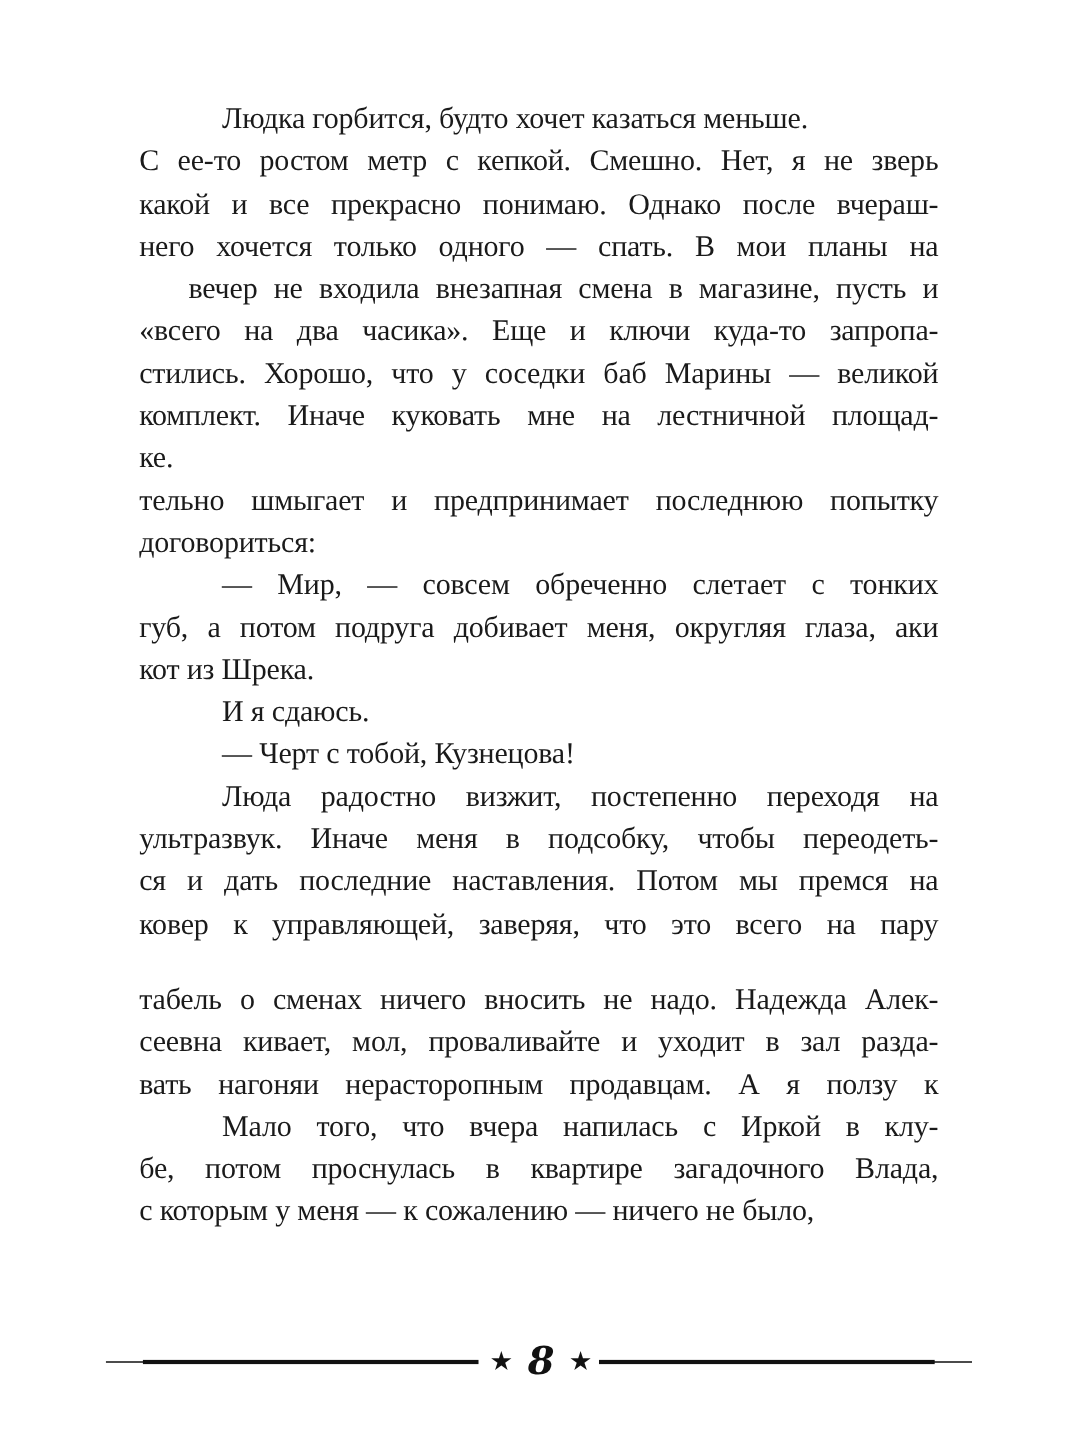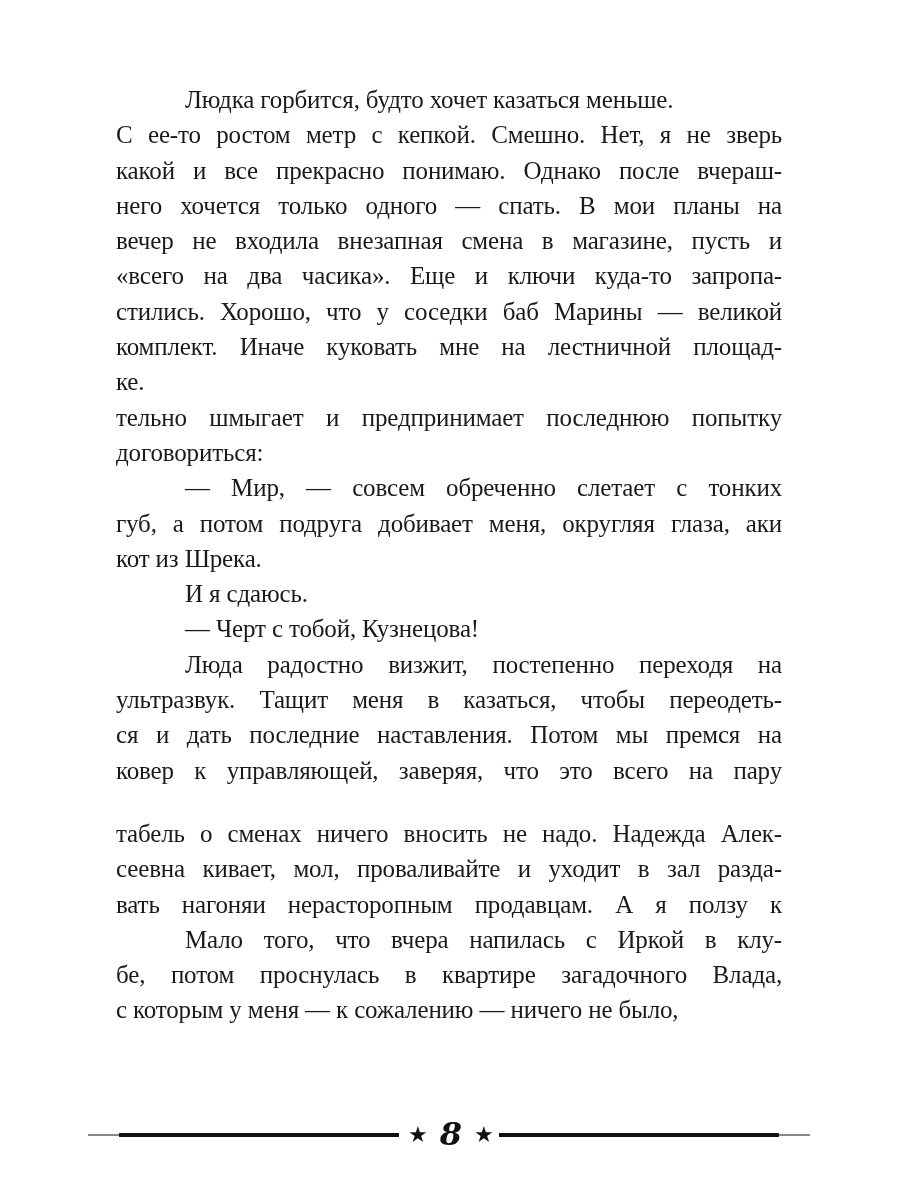--- a/index.html
+++ b/index.html
@@ -93,34 +93,34 @@
   </style>
 </head>
 <body>
 
 <div class="page">
   <div class="text-block" id="text-block">
       <div class="line indent last">Людка горбится, будто хочет казаться меньше.</div>
       <div class="line" style="white-space: normal;">С ее-то ростом метр с кепкой. Смешно. Нет, я не зверь</div>
       <div class="line" style="white-space: normal;">какой и все прекрасно понимаю. Однако после вчераш-</div>
       <div class="line" style="white-space: normal;">него хочется только одного — спать. В мои планы на</div>
-      <div class="line" style="white-space: normal;">вечер не входила внезапная смена в магазине, пусть и</div>
+      <div class="line" style="white-space: normal; margin-left: 41px;">вечер не входила внезапная смена в магазине, пусть и</div>
       <div class="line" style="white-space: normal;">«всего на два часика». Еще и ключи куда-то запропа-</div>
       <div class="line" style="white-space: normal;">стились. Хорошо, что у соседки баб Марины — великой</div>
       <div class="line" style="white-space: normal;">комплект. Иначе куковать мне на лестничной площад-</div>
       <div class="line last">ке.</div>
       <div class="line" style="white-space: normal;">тельно шмыгает и предпринимает последнюю попытку</div>
       <div class="line last">договориться:</div>
       <div class="line indent" style="white-space: normal;">— Мир, — совсем обреченно слетает с тонких</div>
       <div class="line" style="white-space: normal;">губ, а потом подруга добивает меня, округляя глаза, аки</div>
       <div class="line last">кот из Шрека.</div>
       <div class="line indent last">И я сдаюсь.</div>
       <div class="line indent last">— Черт с тобой, Кузнецова!</div>
       <div class="line indent" style="white-space: normal;">Люда радостно визжит, постепенно переходя на</div>
-      <div class="line" style="white-space: normal;">ультразвук. Тащит меня в казаться, чтобы переодеть-</div>
+      <div class="line" style="white-space: normal;">ультразвук. Иначе меня в подсобку, чтобы переодеть-</div>
       <div class="line" style="white-space: normal;">ся и дать последние наставления. Потом мы премся на</div>
       <div class="line" style="white-space: normal;">ковер к управляющей, заверяя, что это всего на пару</div>
       <div class="line" style="white-space: normal; margin-top: 28px;">табель о сменах ничего вносить не надо. Надежда Алек-</div>
       <div class="line" style="white-space: normal;">сеевна кивает, мол, проваливайте и уходит в зал разда-</div>
       <div class="line" style="white-space: normal;">вать нагоняи нерасторопным продавцам. А я ползу к</div>
       <div class="line indent" style="white-space: normal;">Мало того, что вчера напилась с Иркой в клу-</div>
       <div class="line" style="white-space: normal;">бе, потом проснулась в квартире загадочного Влада,</div>
       <div class="line last">с которым у меня — к сожалению — ничего не было,</div>
     </div>
 

